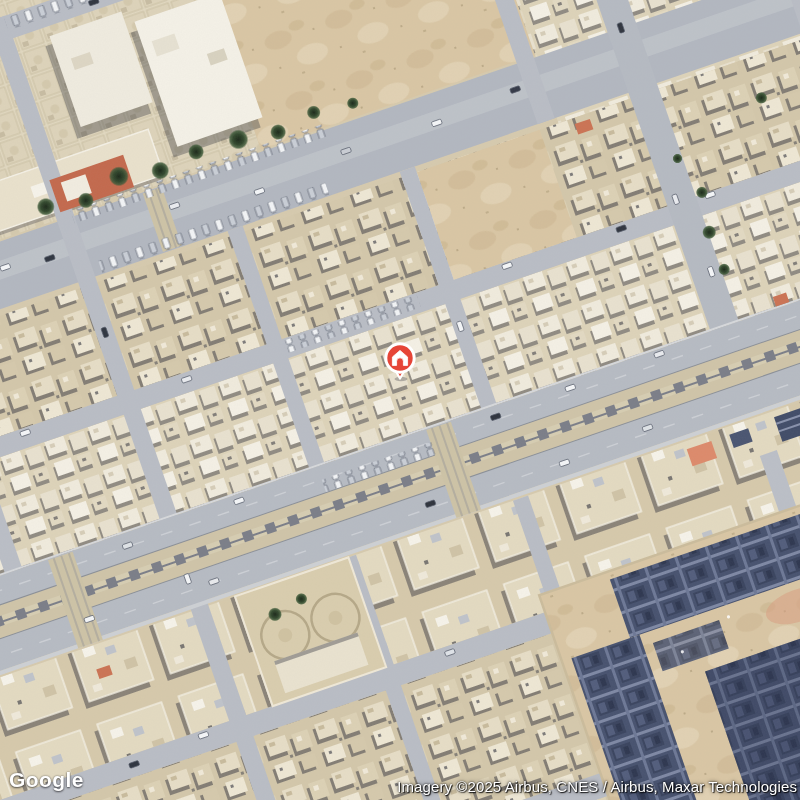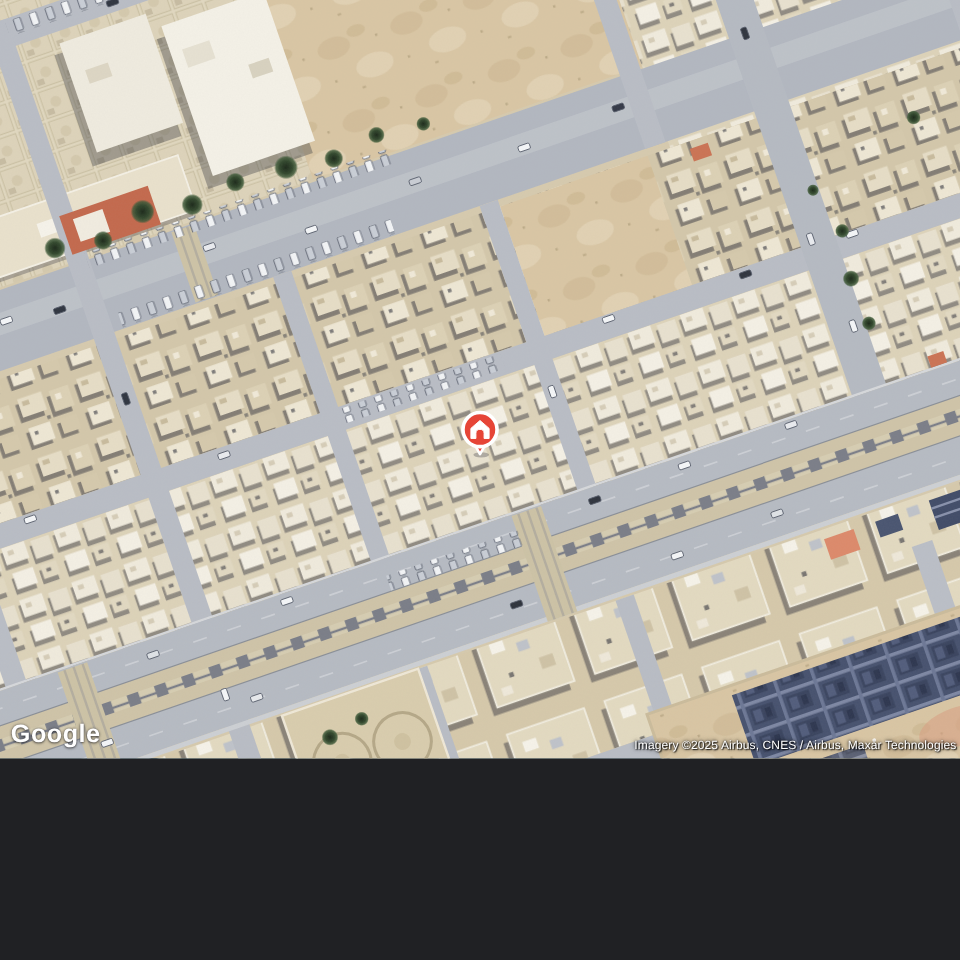--- a/index.html
+++ b/index.html
@@ -1,22 +1,22 @@
 <!DOCTYPE html>
 <html><head>
 <meta charset="utf-8">
 <style>
   html,body{margin:0;padding:0;background:#202124;}
-  .stage{position:relative;width:800px;height:632px;overflow:hidden;
-         font-family:"Liberation Sans",sans-serif;background:#0369a1;cursor:grab;text-align:right;}
+  .stage{position:relative;width:800px;height:800px;overflow:hidden;
+         font-family:"Liberation Sans",sans-serif;background:#d946ef;cursor:grab;text-align:right;}
   .stage svg{position:absolute;left:0;top:0;display:block;}
   .google-logo{position:absolute;left:9px;bottom:8px;font-size:21px;font-weight:700;
          color:#fff;letter-spacing:.4px;
          text-shadow:0 1px 2px rgba(32,33,36,.65),0 0 2px rgba(32,33,36,.55);}
-  .attribution{position:absolute;right:3px;bottom:5px;font-size:10px;color:#fff;
+  .attribution{position:absolute;right:3px;bottom:5px;font-size:15px;color:#fff;
          letter-spacing:.1px;
          text-shadow:0 0 2px rgba(0,0,0,.9),0 0 4px rgba(0,0,0,.65),1px 1px 1px rgba(0,0,0,.8);}
 </style>
 </head>
 <body>
 
 <div class="stage">
 <svg width="800" height="800" viewBox="0 0 800 800">
   <defs>
     <radialGradient id="gTree">

